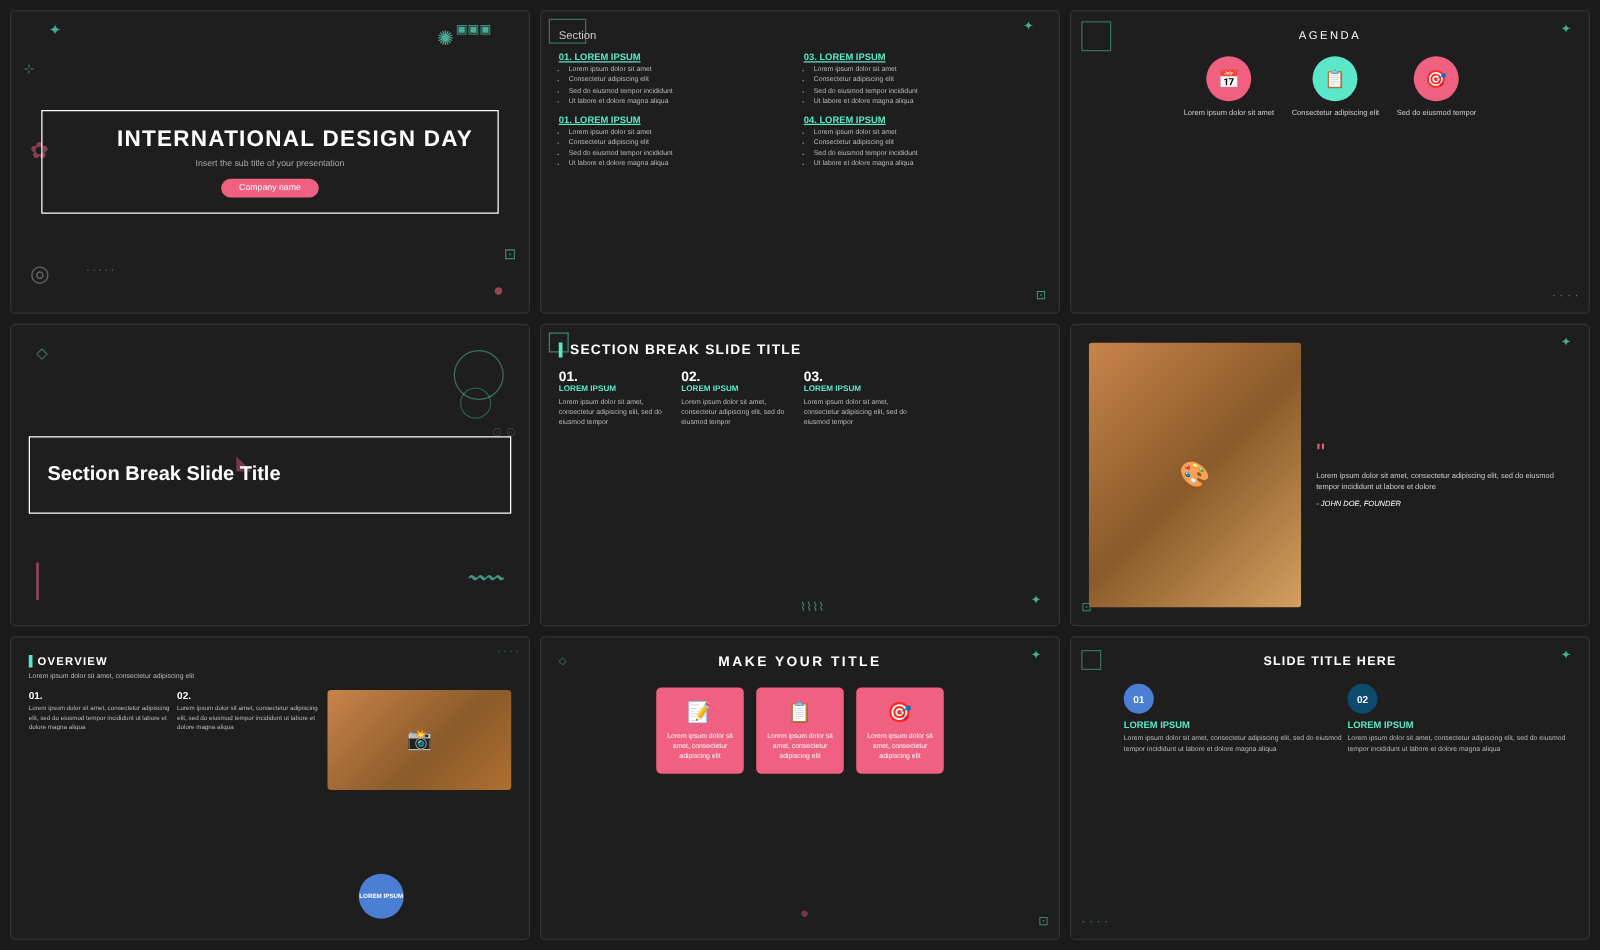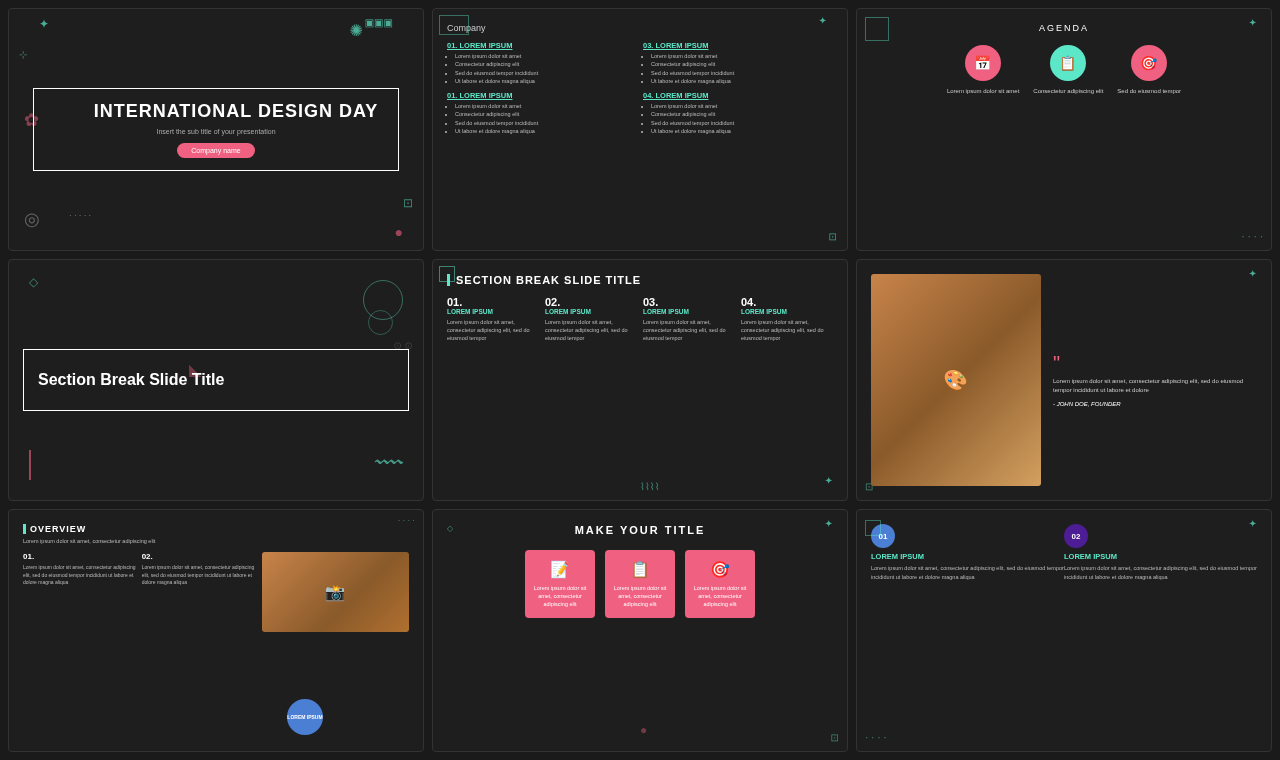--- a/index.html
+++ b/index.html
@@ -353,35 +353,36 @@
       text-transform: uppercase;
       color: #fff;
       letter-spacing: 1px;
       margin-bottom: 12px;
       text-align: center;
     }
     .slide-9 .two-col-info {
       display: grid;
       grid-template-columns: 1fr 1fr;
       gap: 0;
+      margin-left: 28px;
     }
     .slide-9 .circle-num {
       width: 24px;
       height: 24px;
       border-radius: 50%;
       background: #4a7fd4;
       display: flex;
       align-items: center;
       justify-content: center;
       font-size: 8px;
       font-weight: 700;
       color: #fff;
       margin-bottom: 4px;
     }
-    .slide-9 .circle-num.pink { background: #4c1d95; }
+    .slide-9 .circle-num.pink { background: #0c4a6e; }
     .slide-9 .info-label {
       font-size: 7.5px;
       font-weight: 700;
       color: #5ce8c8;
       margin-bottom: 3px;
     }
     .slide-9 .info-body {
       font-size: 5.5px;
       color: #bbb;
       line-height: 1.5;
@@ -411,21 +412,21 @@
     <div class="company-btn">Company name</div>
   </div>
 </div>
 
 <div class="slide slide-2">
   <div class="slide-decorations">
     <span class="dec-sparkle" style="top:6px;right:20px;font-size:10px;">✦</span>
     <span style="position:absolute;bottom:8px;right:10px;color:#5ce8c8;font-size:10px;opacity:0.6;">⊡</span>
     <span style="position:absolute;top:6px;left:6px;width:30px;height:20px;border:1px solid #5ce8c8;opacity:0.4;"></span>
   </div>
-  <div class="slide-title">Company</div>
+  <div class="slide-title">Section</div>
   <div class="contents-grid">
     <div>
       <div class="section-label">01. LOREM IPSUM</div>
       <ul class="section-body">
         <li>Lorem ipsum dolor sit amet</li>
         <li>Consectetur adipiscing elit</li>
         <li>Sed do eiusmod tempor incididunt</li>
         <li>Ut labore et dolore magna aliqua</li>
       </ul>
     </div>
@@ -511,25 +512,20 @@
       <div class="col-label">LOREM IPSUM</div>
       <div class="col-body">Lorem ipsum dolor sit amet, consectetur adipiscing elit, sed do eiusmod tempor</div>
     </div>
     <div>
       <div class="col-num">02.</div>
       <div class="col-label">LOREM IPSUM</div>
       <div class="col-body">Lorem ipsum dolor sit amet, consectetur adipiscing elit, sed do eiusmod tempor</div>
     </div>
     <div>
       <div class="col-num">03.</div>
-      <div class="col-label">LOREM IPSUM</div>
-      <div class="col-body">Lorem ipsum dolor sit amet, consectetur adipiscing elit, sed do eiusmod tempor</div>
-    </div>
-    <div>
-      <div class="col-num">04.</div>
       <div class="col-label">LOREM IPSUM</div>
       <div class="col-body">Lorem ipsum dolor sit amet, consectetur adipiscing elit, sed do eiusmod tempor</div>
     </div>
   </div>
 </div>
 
 <div class="slide slide-6">
   <div class="slide-decorations">
     <span class="dec-sparkle" style="top:8px;right:14px;font-size:10px;color:#5ce8c8;">✦</span>
     <span style="position:absolute;bottom:8px;left:8px;color:#5ce8c8;font-size:10px;opacity:0.5;">⊡</span>
@@ -595,20 +591,21 @@
     </div>
   </div>
 </div>
 
 <div class="slide slide-9">
   <div class="slide-decorations">
     <span class="dec-sparkle" style="top:8px;right:14px;font-size:10px;">✦</span>
     <span style="position:absolute;bottom:8px;left:8px;color:#5ce8c8;font-size:10px;opacity:0.5;">· · · ·</span>
     <span style="position:absolute;top:10px;left:8px;width:16px;height:16px;border:1px solid #5ce8c8;opacity:0.4;"></span>
   </div>
+  <div class="slide-title-h">SLIDE TITLE HERE</div>
   <div class="two-col-info">
     <div>
       <div class="circle-num">01</div>
       <div class="info-label">LOREM IPSUM</div>
       <div class="info-body">Lorem ipsum dolor sit amet, consectetur adipiscing elit, sed do eiusmod tempor incididunt ut labore et dolore magna aliqua</div>
     </div>
     <div>
       <div class="circle-num pink">02</div>
       <div class="info-label">LOREM IPSUM</div>
       <div class="info-body">Lorem ipsum dolor sit amet, consectetur adipiscing elit, sed do eiusmod tempor incididunt ut labore et dolore magna aliqua</div>

